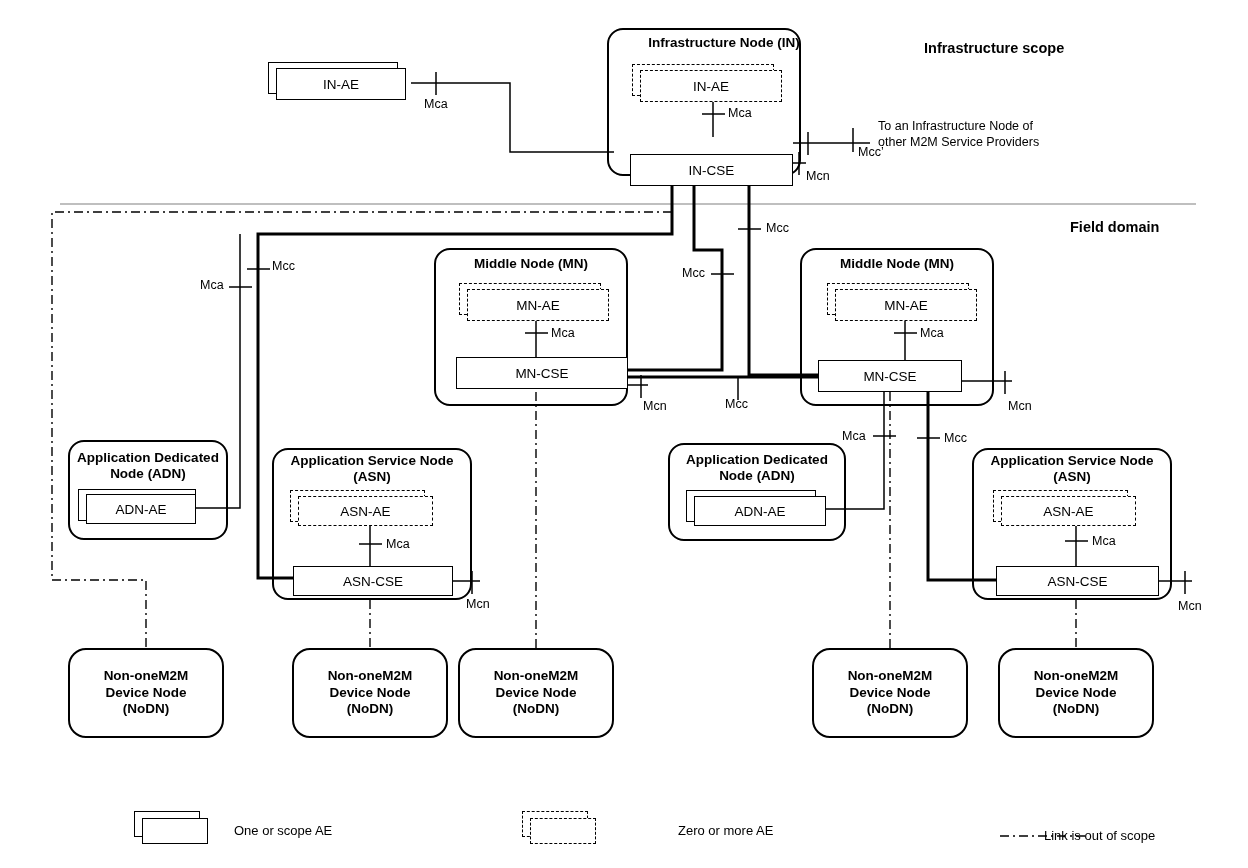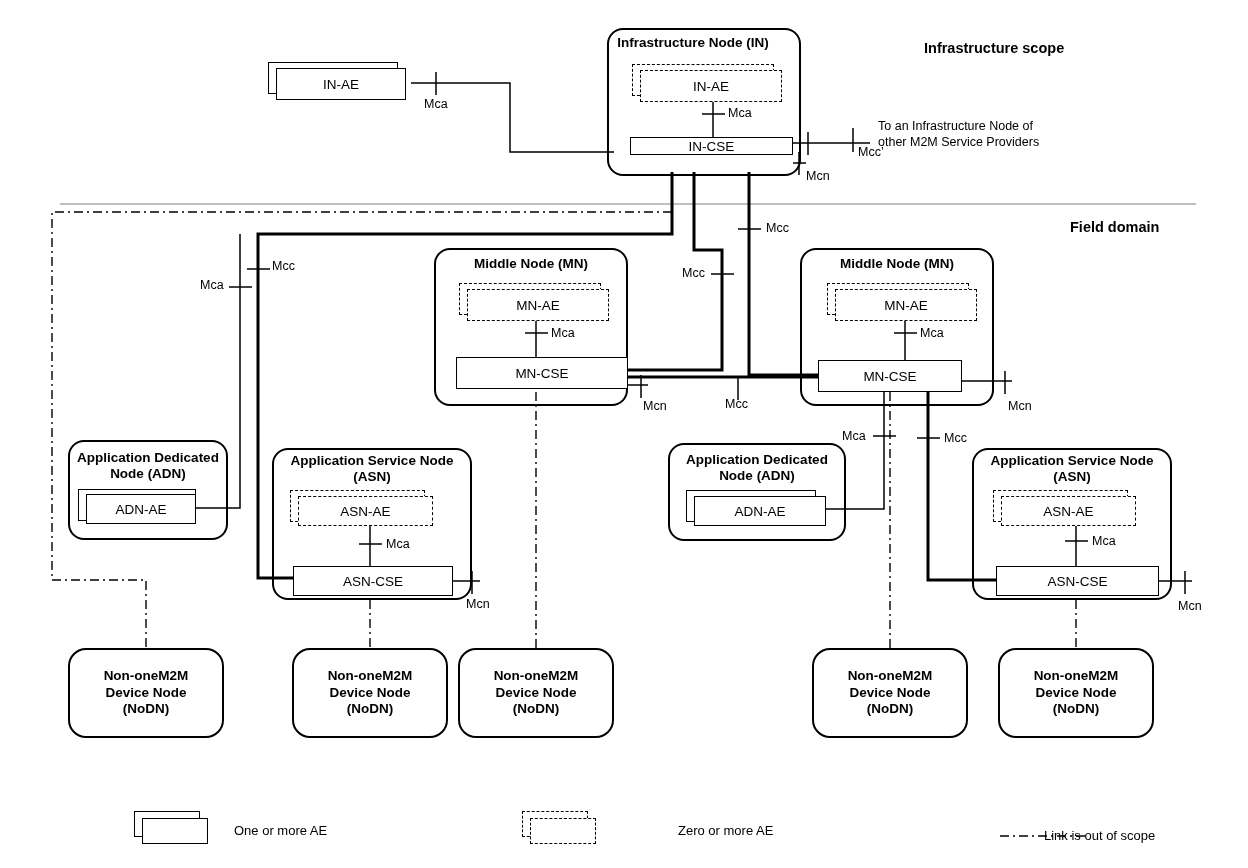--- a/index.html
+++ b/index.html
@@ -180,26 +180,26 @@
       <line x1="1000" y1="836" x2="1085" y2="836" stroke-width="1.4" stroke-dasharray="9,4,2,4"></line>
     </g>
   </svg>
 
   <div class="stack-box" style="left:268px; top:62px; width:130px; height:32px;"></div>
   <div class="stack-box" style="left:276px; top:68px; width:130px; height:32px;">
     <span>IN-AE</span>
   </div>
 
   <div class="node-box" style="left:607px; top:28px; width:194px; height:148px;"></div>
-  <div class="node-title" style="left:596px; top:35px; width:194px;">Infrastructure Node (IN)</div>
+  <div class="node-title" style="left:627px; top:35px; width:194px;">Infrastructure Node (IN)</div>
   <div class="dashed-box" style="left:632px; top:64px; width:142px; height:32px;"></div>
   <div class="dashed-box" style="left:640px; top:70px; width:142px; height:32px; display:flex; align-items:center; justify-content:center; font-size:13.5px;">
     <span>IN-AE</span>
   </div>
-  <div class="inner-box" style="left:630px; top:137px; width:163px; height:18px;">
+  <div class="inner-box" style="left:630px; top:154px; width:163px; height:32px;">
     <span>IN-CSE</span>
   </div>
 
   <div class="node-box" style="left:434px; top:248px; width:194px; height:158px;"></div>
   <div class="node-title" style="left:434px; top:256px; width:194px;">Middle Node (MN)</div>
   <div class="dashed-box" style="left:459px; top:283px; width:142px; height:32px;"></div>
   <div class="dashed-box" style="left:467px; top:289px; width:142px; height:32px; display:flex; align-items:center; justify-content:center; font-size:13.5px;">
     <span>MN-AE</span>
   </div>
   <div class="inner-box" style="left:456px; top:357px; width:172px; height:32px;">
@@ -301,21 +301,21 @@
   <div class="label" style="left:1008px; top:398px;">Mcn</div>
   <div class="label" style="left:842px; top:428px;">Mca</div>
   <div class="label" style="left:944px; top:430px;">Mcc</div>
   <div class="label" style="left:386px; top:536px;">Mca</div>
   <div class="label" style="left:1092px; top:533px;">Mca</div>
   <div class="label" style="left:466px; top:596px;">Mcn</div>
   <div class="label" style="left:1178px; top:598px;">Mcn</div>
 
   <div class="stack-box" style="left:134px; top:811px; width:66px; height:26px;"></div>
   <div class="stack-box" style="left:142px; top:818px; width:66px; height:26px;"></div>
-  <div class="legend-text" style="left:234px; top:823px;">One or more AE</div>
+  <div class="legend-text" style="left:234px; top:823px;">One or scope AE</div>
 
   <div class="dashed-box" style="left:522px; top:811px; width:66px; height:26px;"></div>
   <div class="dashed-box" style="left:530px; top:818px; width:66px; height:26px;"></div>
   <div class="legend-text" style="left:678px; top:823px;">Zero or more AE</div>
 
   <div class="legend-text" style="left:1044px; top:828px;">Link is out of scope</div>
 
 </div>
 
 </body></html>

